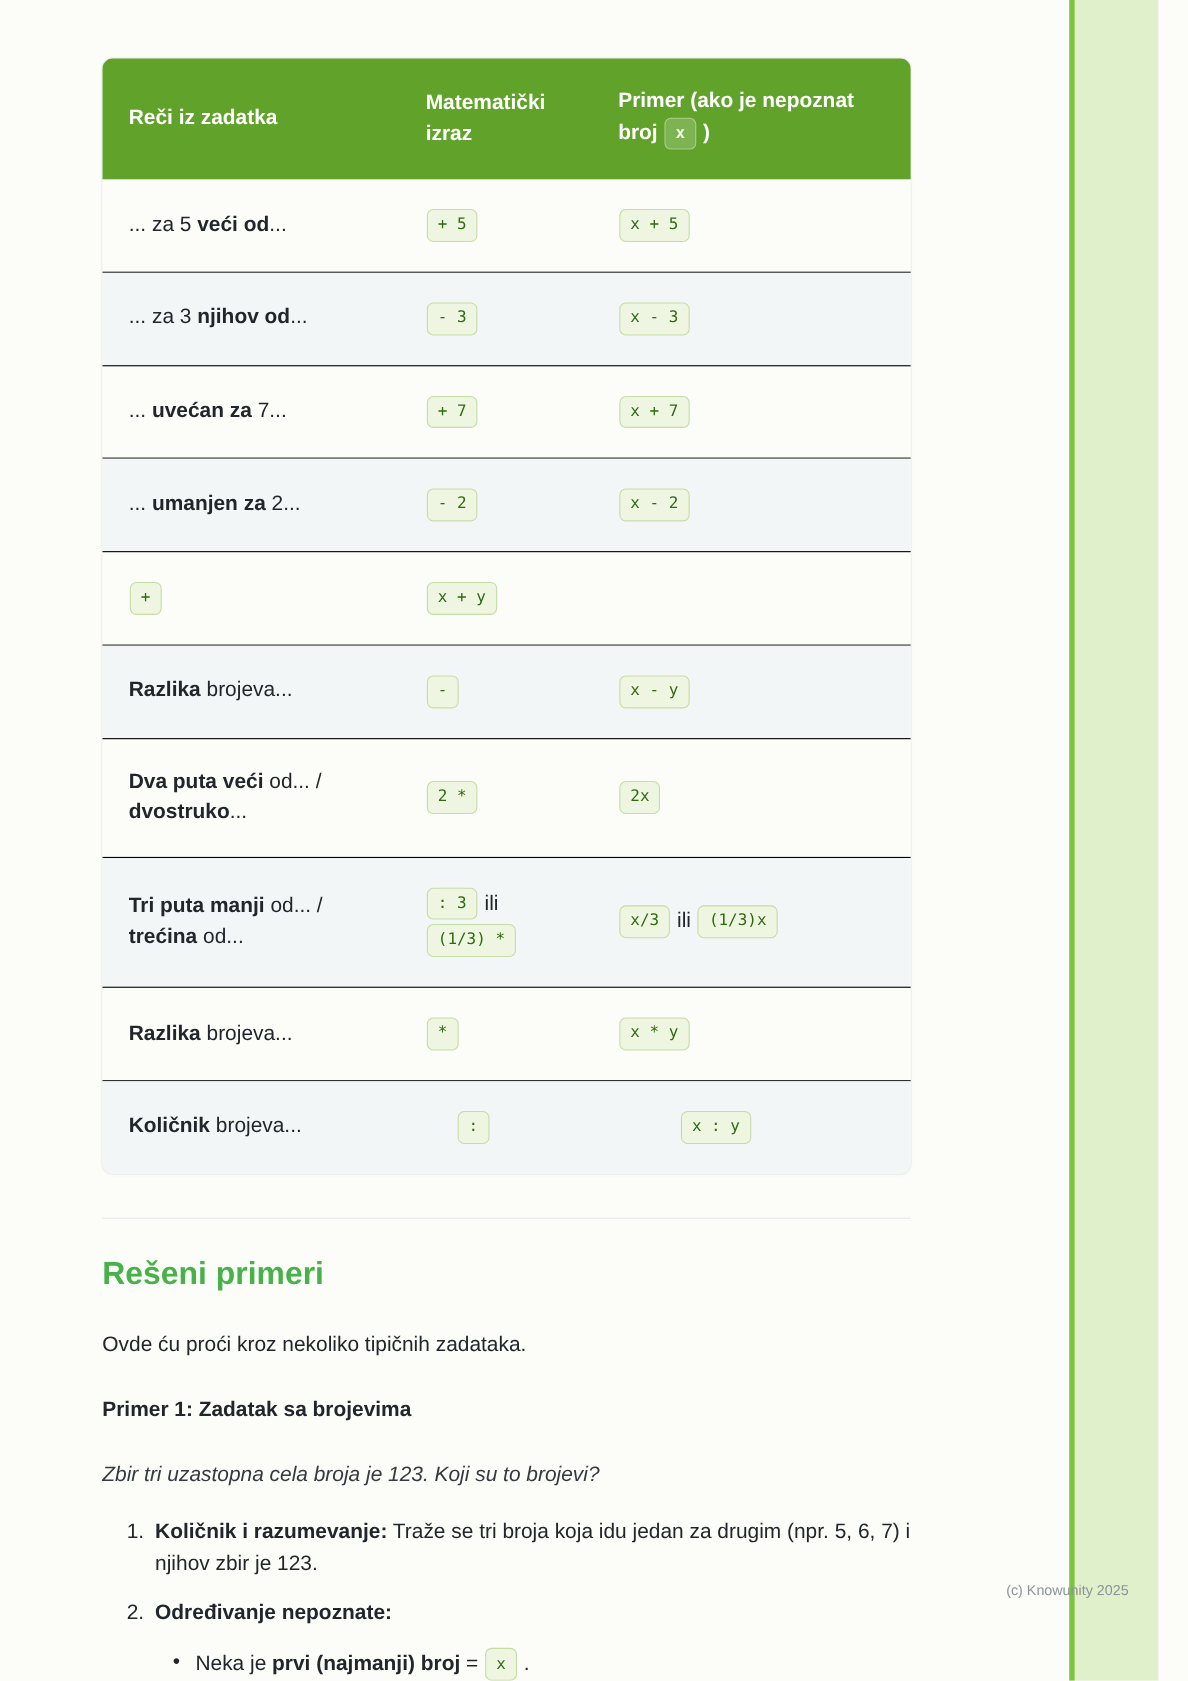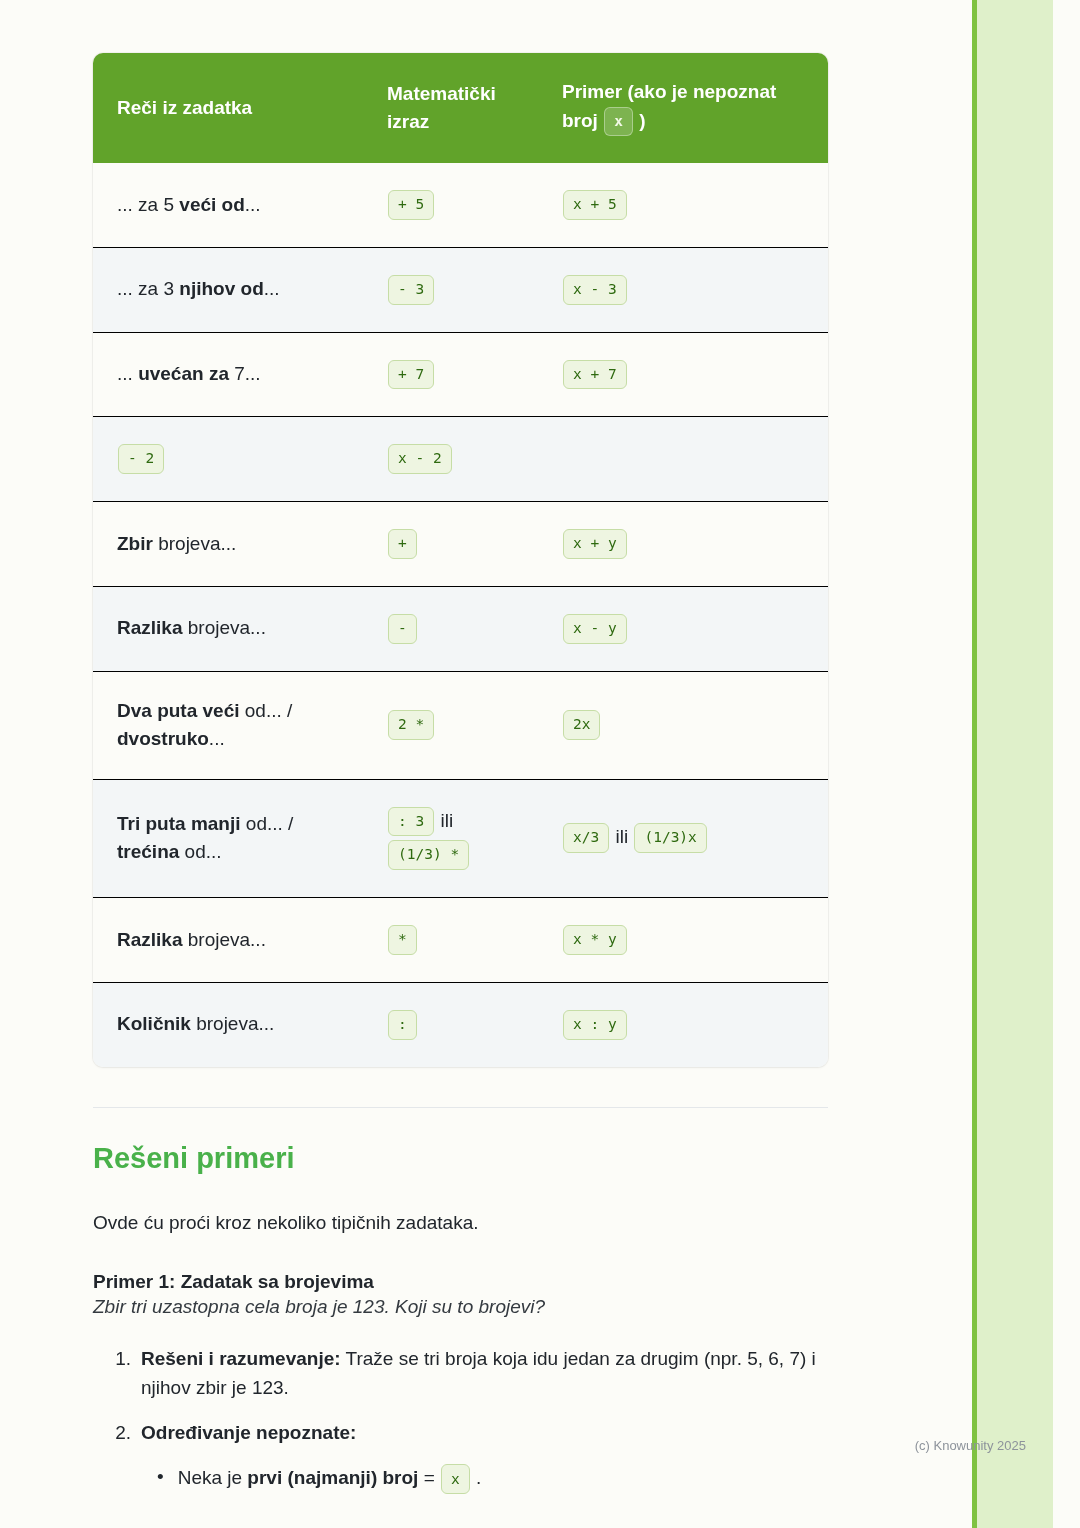--- a/index.html
+++ b/index.html
@@ -28,21 +28,21 @@
   
   .card{
     border-radius:10px;overflow:hidden;
     box-shadow:0 0 0 1px rgba(0,0,0,0.04), 0 1px 3px rgba(0,0,0,0.05);
   }
   .t-head{display:grid;grid-template-columns:270px 175px 290px;background:var(--header-green);}
   .th{display:flex;align-items:center;min-height:110px;padding:18px 24px;color:#ffffff;
       font-weight:700;font-size:19px;line-height:1.45;}
   .t-row{display:grid;grid-template-columns:270px 175px 290px;align-items:center;
       border-bottom:1px solid #000000;min-height:73px;}
-  .t-row:last-child{border-bottom:none;}
+  .t-row:last-child{border-bottom:none;gap:28px;}
   .t-row.alt{background:var(--row-alt);}
   .td{padding:25px 24px;font-size:19px;line-height:1.5;}
   .b{font-weight:700;}
   .chip{
     display:inline-block;
     font-family:"DejaVu Sans Mono", monospace;
     font-size:14.5px;
     color:var(--chip-text);
     background:var(--chip-bg);
     border:1px solid var(--chip-border);
@@ -54,21 +54,21 @@
   }
   .chip-head{
     background:rgba(255,255,255,0.18);
     border-color:rgba(255,255,255,0.35);
     color:#f2f9e6;
   }
   .divider{border:none;border-top:1px solid #e4e7ea;margin-top:40px;}
   .section-title{margin-top:34px;font-size:29px;font-weight:700;color:var(--heading-green);}
   .intro{margin-top:34px;font-size:19px;line-height:1.5;}
   .example-heading{margin-top:34px;font-size:19px;font-weight:700;}
-  .problem{font-size:19px;font-style:italic;color:#343a40;line-height:1.5;}
+  .problem{margin-top:34px;font-size:19px;font-style:italic;color:#343a40;line-height:1.5;}
   .steps{margin-top:22px;}
   .step{display:flex;gap:10px;margin:16px 0 0 14px;font-size:19px;line-height:1.55;}
   .step-num{flex:none;width:24px;text-align:right;}
   .step-body{flex:1;}
   .bullet{display:flex;gap:14px;margin:14px 0 0 64px;font-size:19px;line-height:1.55;}
   .dot{flex:none;}
   .copyright{position:absolute;top:1438px;right:54px;font-size:13px;color:#8d939b;z-index:5;}
 </style>
 </head>
 <body>
@@ -100,25 +100,25 @@
           <div class="td"><span>... za 3 </span><span class="b">njihov od</span><span>...</span></div>
           <div class="td"><span class="chip">- 3</span></div>
           <div class="td"><span class="chip">x - 3</span></div>
         </div>
         <div class="t-row">
           <div class="td"><span>... </span><span class="b">uvećan za</span><span> 7...</span></div>
           <div class="td"><span class="chip">+ 7</span></div>
           <div class="td"><span class="chip">x + 7</span></div>
         </div>
         <div class="t-row alt">
+          <div class="td"><span>... </span><span class="b">umanjen za</span><span> 2...</span></div>
           <div class="td"><span class="chip">- 2</span></div>
           <div class="td"><span class="chip">x - 2</span></div>
         </div>
         <div class="t-row">
-          <div class="td"><span class="b">Zbir</span><span> brojeva...</span></div>
           <div class="td"><span class="chip">+</span></div>
           <div class="td"><span class="chip">x + y</span></div>
         </div>
         <div class="t-row alt">
           <div class="td"><span class="b">Razlika</span><span> brojeva...</span></div>
           <div class="td"><span class="chip">-</span></div>
           <div class="td"><span class="chip">x - y</span></div>
         </div>
         <div class="t-row">
           <div class="td"><span class="b">Dva puta veći</span><span> od... / </span><span class="b">dvostruko</span><span>...</span></div>
@@ -149,21 +149,21 @@
 
   <p class="intro">Ovde ću proći kroz nekoliko tipičnih zadataka.</p>
 
   <h3 class="example-heading">Primer 1: Zadatak sa brojevima</h3>
 
   <p class="problem">Zbir tri uzastopna cela broja je 123. Koji su to brojevi?</p>
 
   <div class="steps">
       <div class="step">
         <span class="step-num">1.</span>
-        <span class="step-body"><span class="b">Rešeni i razumevanje:</span><span> Traže se tri broja koja idu jedan za drugim (npr. 5, 6, 7) i njihov zbir je 123.</span></span>
+        <span class="step-body"><span class="b">Količnik i razumevanje:</span><span> Traže se tri broja koja idu jedan za drugim (npr. 5, 6, 7) i njihov zbir je 123.</span></span>
       </div>
       <div class="step">
         <span class="step-num">2.</span>
         <span class="step-body"><span class="b">Određivanje nepoznate:</span></span>
       </div>
       <div class="bullet">
         <span class="dot">•</span>
         <span class="bullet-body"><span>Neka je </span><span class="b">prvi (najmanji) broj</span><span> = </span><span class="chip">x</span><span> .</span></span>
       </div>
     </div>

